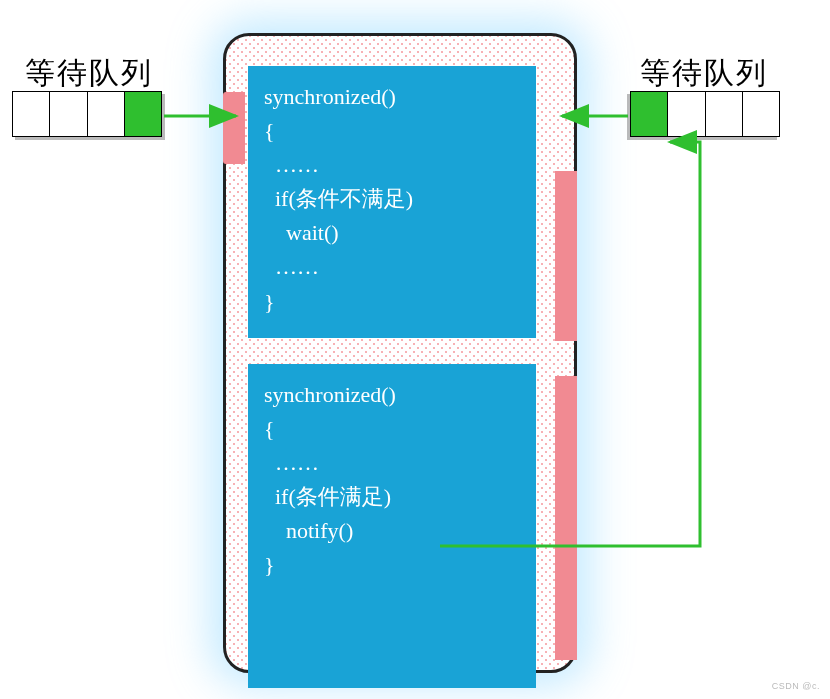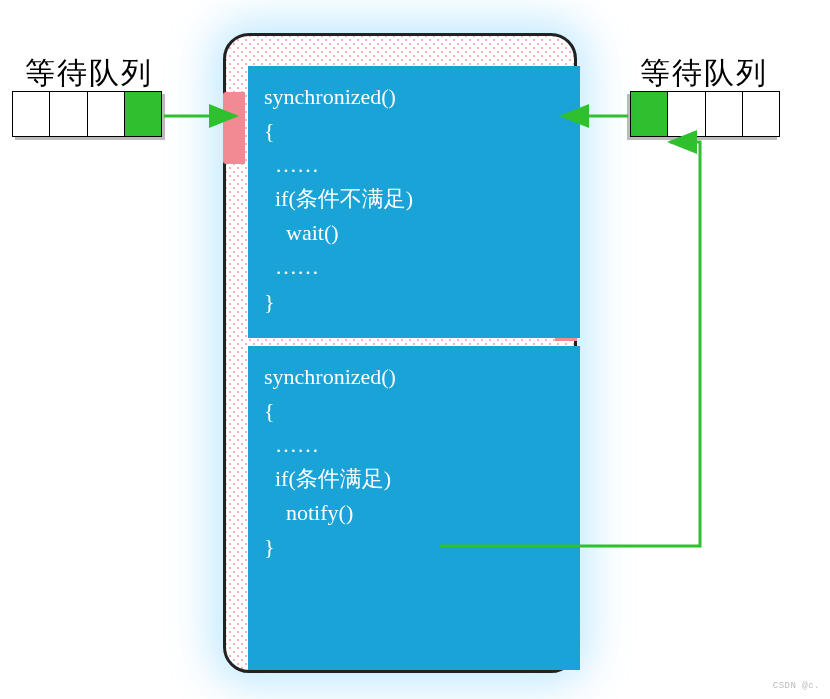--- a/index.html
+++ b/index.html
@@ -69,46 +69,46 @@
   }
   .bar-right-lower {
     position: absolute;
     right: -3px; top: 340px;
     width: 22px; height: 284px;
     background: #f18a92;
   }
   .code-block {
     position: absolute;
     left: 22px;
-    width: 332px;
+    width: 288px;
     background: #19a3d6;
     color: #fff;
     padding: 14px 14px 12px 16px;
     font-size: 22px;
     line-height: 1.55;
     font-family: "Comic Sans MS", "Segoe Script", cursive;
     white-space: pre;
     overflow: hidden;
   }
   .code-block.top { top: 30px; height: 272px; }
-  .code-block.bottom { top: 310px; height: 324px; }
+  .code-block.bottom { top: 328px; height: 324px; }
 
   svg.arrows {
     position: absolute;
     left: 0; top: 0;
     width: 830px; height: 699px;
     pointer-events: none;
   }
   .watermark {
     position: absolute;
     right: 10px;
     bottom: 8px;
     font-size: 9px;
     color: #bbb;
-    font-family: Liberation Mono, monospace;
+    font-family: Liberation Sans, sans-serif;
     letter-spacing: .5px;
   }
 </style>
 </head>
 <body>
 
 <div class="queue-label" style="left:25px; top:53px;">等待队列</div>
 <div class="queue-box left" style="left:12px; top:91px;">
   <div class="cell"></div>
   <div class="cell"></div>

